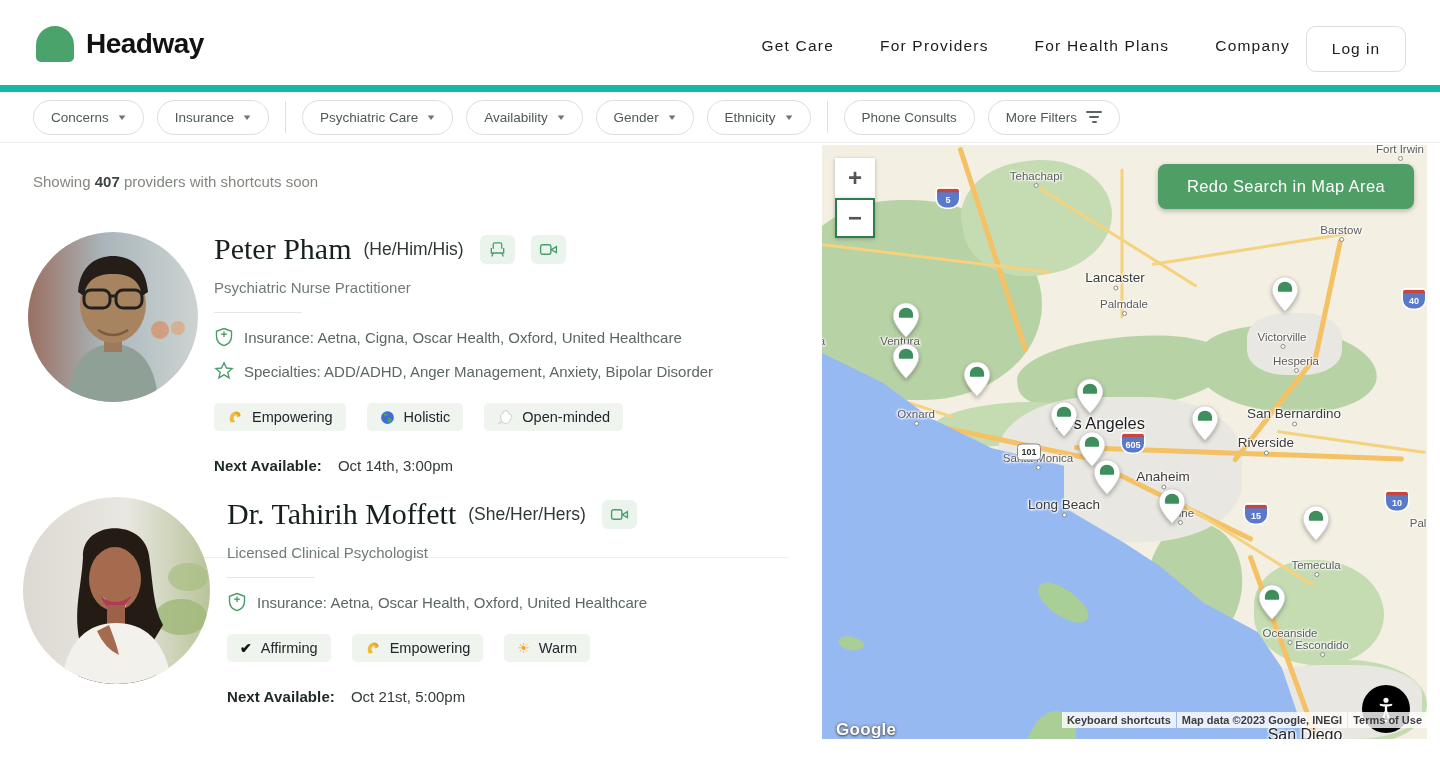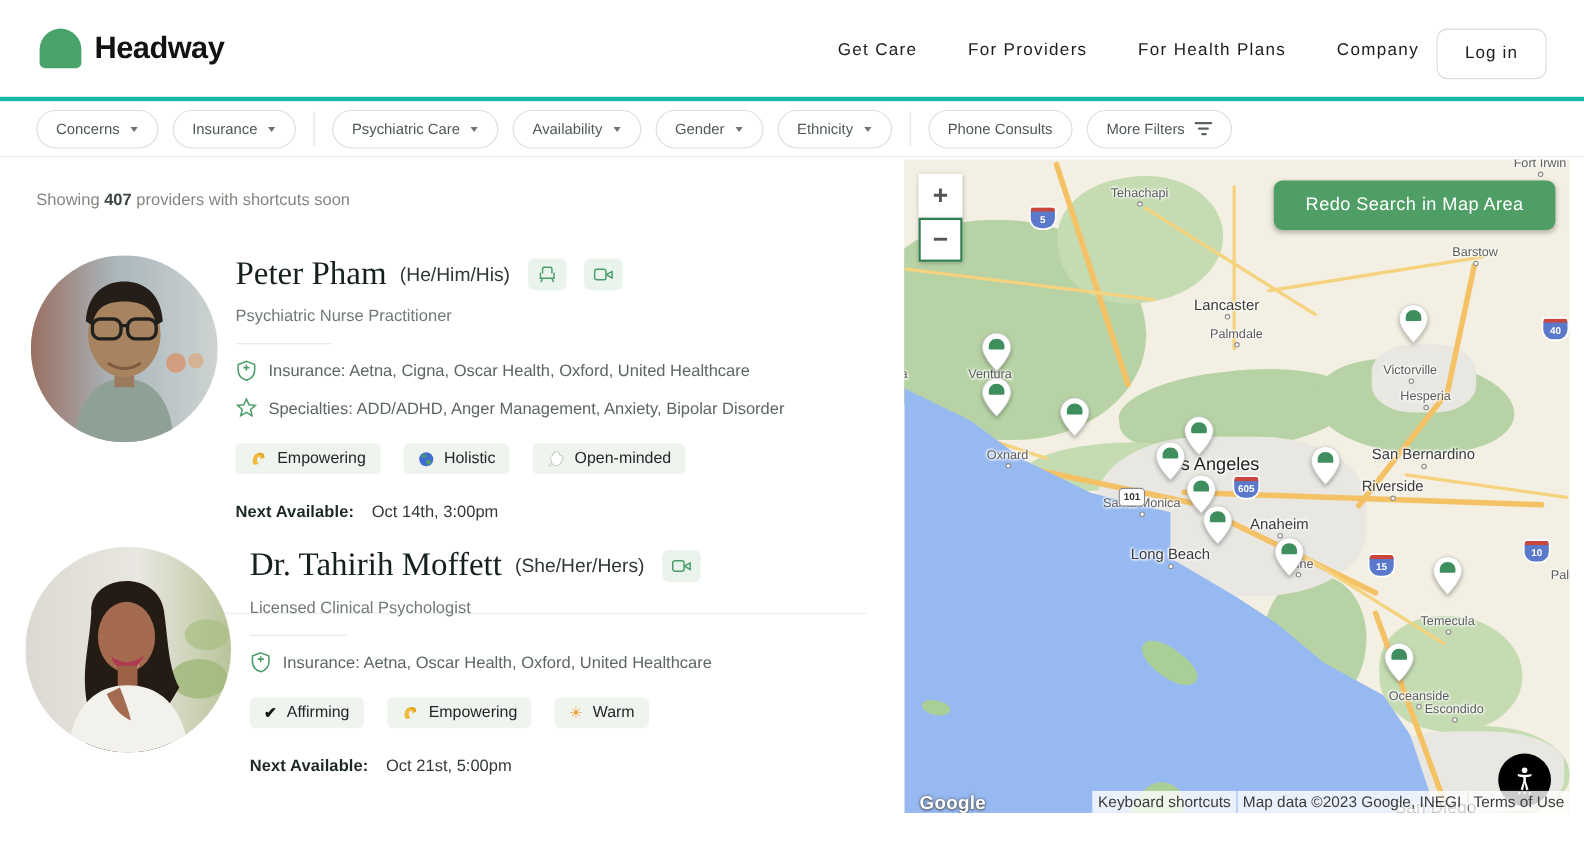--- a/index.html
+++ b/index.html
@@ -1,20 +1,20 @@
 <!DOCTYPE html>
 <html><head>
 <meta charset="utf-8">
 <style>
   * { margin:0; padding:0; box-sizing:border-box; }
   html,body { width:1440px; height:777px; overflow:hidden; background:#fff;
     font-family:"Liberation Sans", sans-serif; }
 
   
-  .header { position:relative; height:92px; background:#fff; border-bottom:4px solid #14b8a6; }
+  .header { position:relative; height:92px; background:#fff; border-bottom:7px solid #14b8a6; }
   .brand { position:absolute; left:36px; top:26px; display:flex; align-items:center; gap:12px; cursor:pointer; }
   .logo-dome { width:38px; height:36px; background:#49a36b; border-radius:19px 19px 5px 5px; }
   .brand-word { font-size:28px; font-weight:bold; letter-spacing:-0.5px; color:#121212; }
   .nav { position:absolute; right:150px; top:0; height:92px; display:flex; align-items:center; gap:46px; }
   .nav-link { font-size:15.5px; letter-spacing:1.2px; color:#1c1c1c; cursor:pointer; white-space:nowrap; }
   .nav-sep { position:absolute; right:125px; top:26px; width:1px; height:40px; background:#e3e3e3; }
   .login-btn { position:absolute; right:34px; top:26px; padding:13px 25px; border:1px solid #dcdcdc;
     border-radius:10px; background:#fff; font-size:15.5px; letter-spacing:1px; color:#1c1c1c; cursor:pointer;
     font-family:"Liberation Sans", sans-serif; }
 
@@ -99,21 +99,21 @@
 
   .redo-btn { position:absolute; left:336px; top:19px; width:256px; height:45px; background:#4f9e66;
     border:none; border-radius:8px; color:#fff; font-size:16.5px; letter-spacing:0.4px; cursor:pointer;
     box-shadow:0 2px 5px rgba(0,0,0,0.25); font-family:"Liberation Sans", sans-serif; }
 
   .a11y-btn { position:absolute; left:540px; top:540px; width:48px; height:48px; border-radius:50%;
     background:#000; border:none; cursor:pointer; display:flex; align-items:center; justify-content:center; }
 
   .gmap-google { position:absolute; left:14px; top:575px; font-size:17px; font-weight:bold; color:#fff;
     letter-spacing:0.3px; text-shadow:0 0 3px rgba(90,90,90,0.9), 0 1px 2px rgba(60,60,60,0.9); }
-  .attrib { position:absolute; right:0; bottom:0; display:flex; font-size:14px; color:#3c3c3c; }
+  .attrib { position:absolute; right:0; bottom:11px; display:flex; font-size:11px; color:#3c3c3c;font-weight:bold; }
   .attrib span { background:rgba(255,255,255,0.8); padding:2px 5px; margin-left:1px; white-space:nowrap; cursor:pointer; }
 </style>
 </head>
 <body>
 
 <div class="header">
   <div class="brand">
     <div class="logo-dome"></div>
     <span class="brand-word">Headway</span>
   </div>

